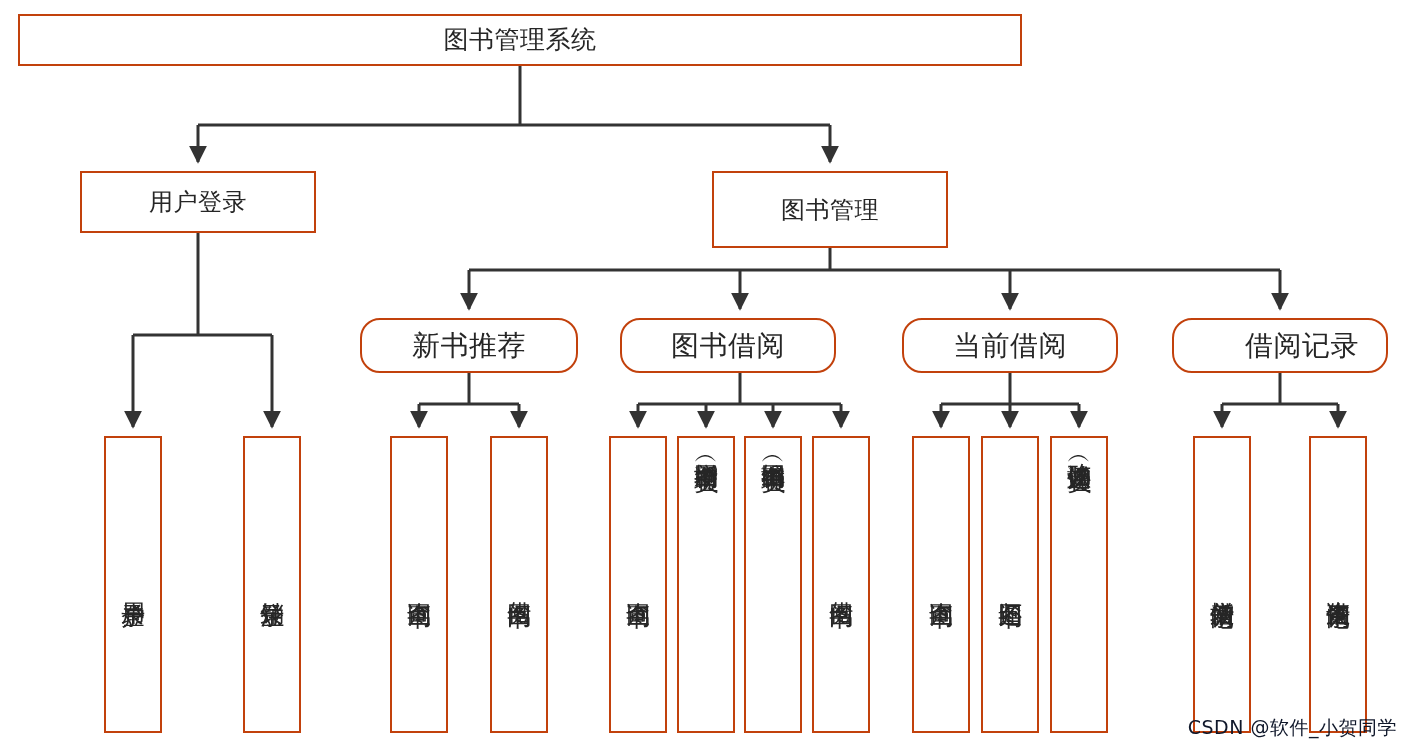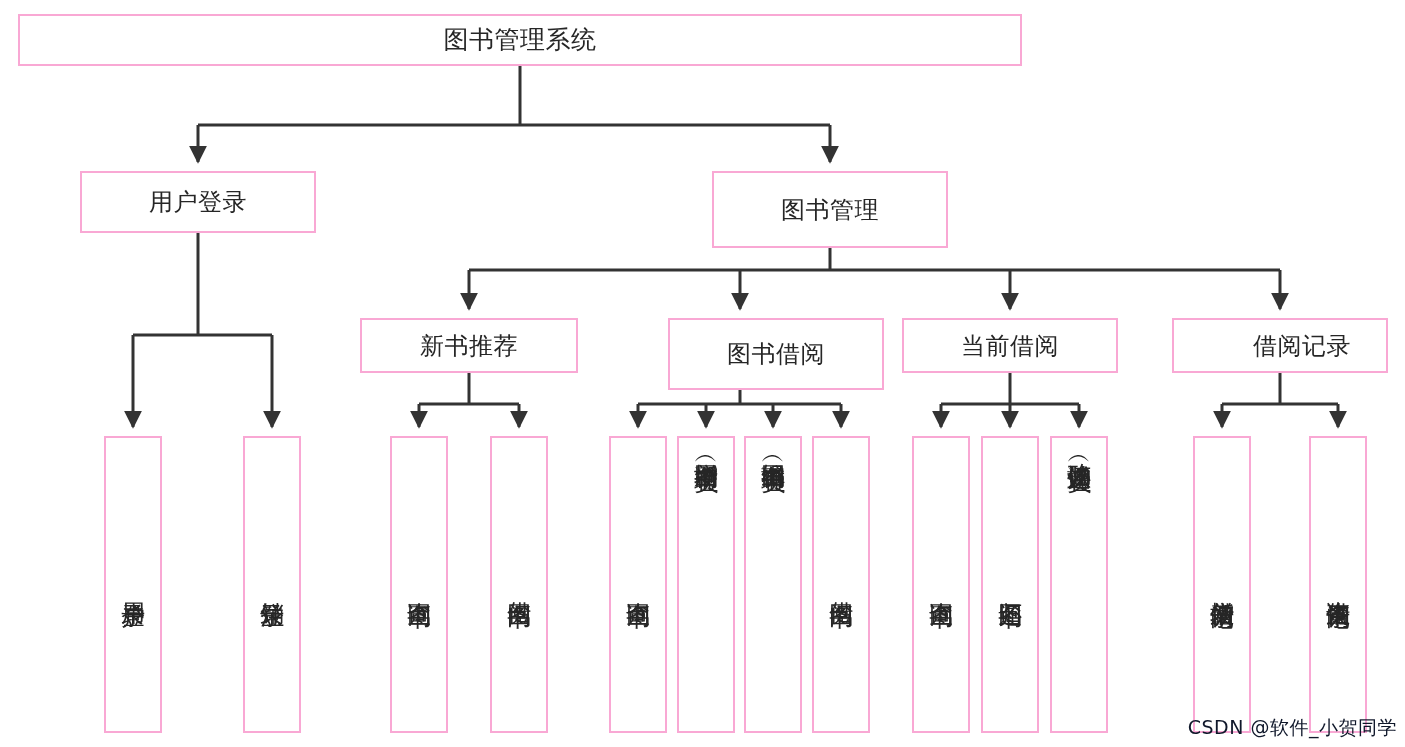--- a/index.html
+++ b/index.html
@@ -22,41 +22,42 @@
     position: absolute;
     left: 0;
     top: 0;
     width: 1405px;
     height: 747px;
     pointer-events: none;
   }
   .node {
     position: absolute;
     box-sizing: border-box;
-    border: 2px solid #f9a8d4;
+    border: 2px solid #c2410c;
     background: #ffffff;
     display: flex;
     align-items: center;
     justify-content: center;
     color: #262626;
     text-align: center;
   }
   .node .label {
     display: block;
     line-height: 1.25;
     letter-spacing: 0.5px;
   }
   .node.root {
     font-size: 25px;
   }
   .node.level2 {
     font-size: 24px;
   }
   .node.level3 {
-    font-size: 24px;
+    font-size: 28px;
+    border-radius: 20px;
   }
   .node.leaf {
     font-size: 24px;
     align-items: flex-start;
     padding-top: 6px;
   }
   .node.leaf .label {
     writing-mode: vertical-rl;
     text-orientation: upright;
     line-height: 1.02;
@@ -143,21 +144,21 @@
   <div class="node level2" style="left:80px; top:171px; width:236px; height:62px;">
     <span class="label">用户登录</span>
   </div>
   <div class="node level2" style="left:712px; top:171px; width:236px; height:77px;">
     <span class="label">图书管理</span>
   </div>
 
   <div class="node level3" style="left:360px; top:318px; width:218px; height:55px;">
     <span class="label">新书推荐</span>
   </div>
-  <div class="node level3" style="left:668px; top:318px; width:216px; height:72px;">
+  <div class="node level3" style="left:620px; top:318px; width:216px; height:55px;">
     <span class="label">图书借阅</span>
   </div>
   <div class="node level3" style="left:902px; top:318px; width:216px; height:55px;">
     <span class="label">当前借阅</span>
   </div>
   <div class="node level3" style="left:1172px; top:318px; width:216px; height:55px;padding-left:44px;">
     <span class="label">借阅记录</span>
   </div>
 
   <div class="node leaf center" style="left:104px; top:436px; width:58px; height:297px;">

